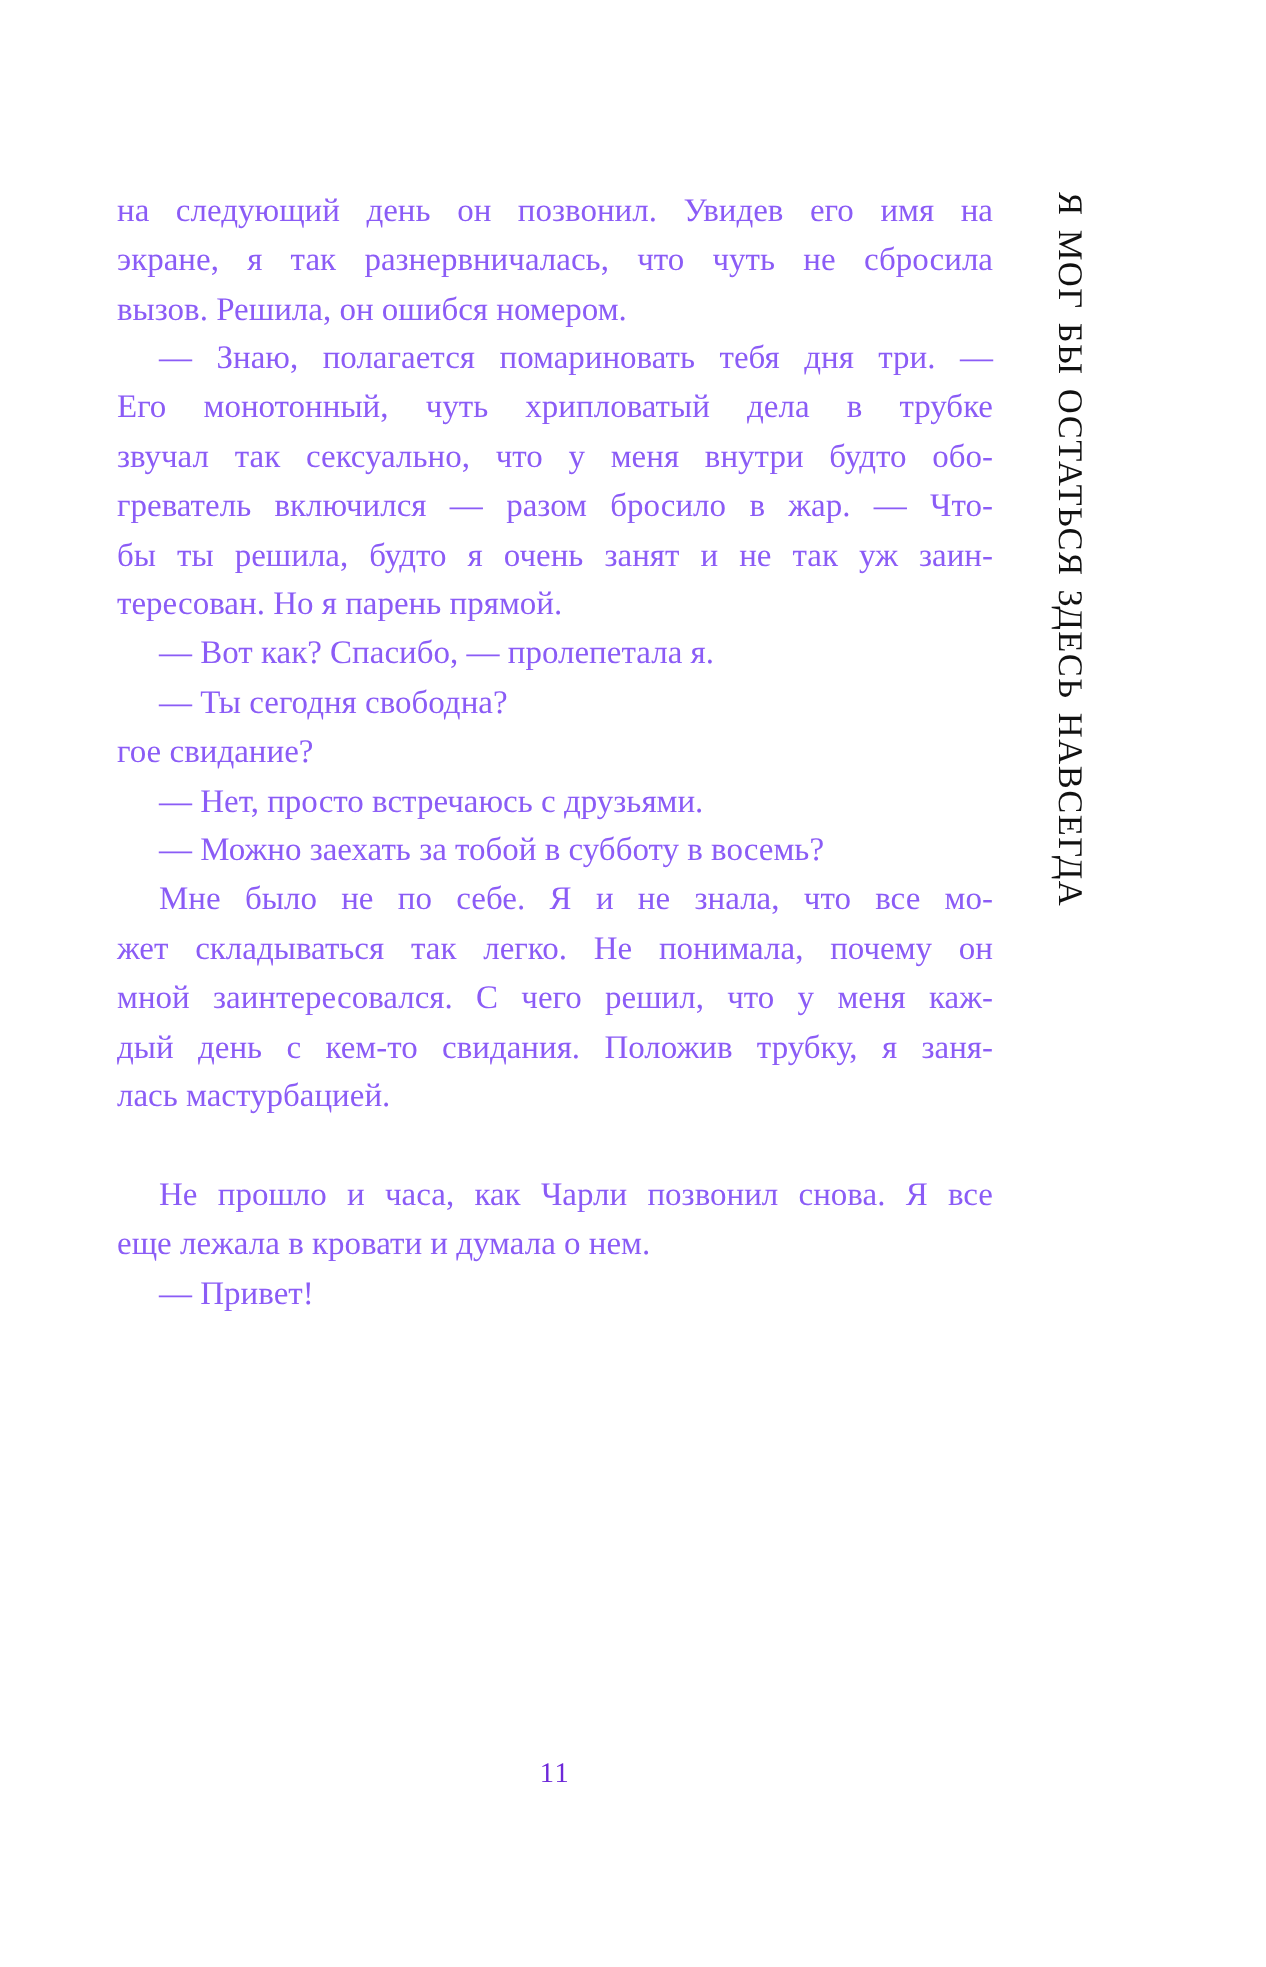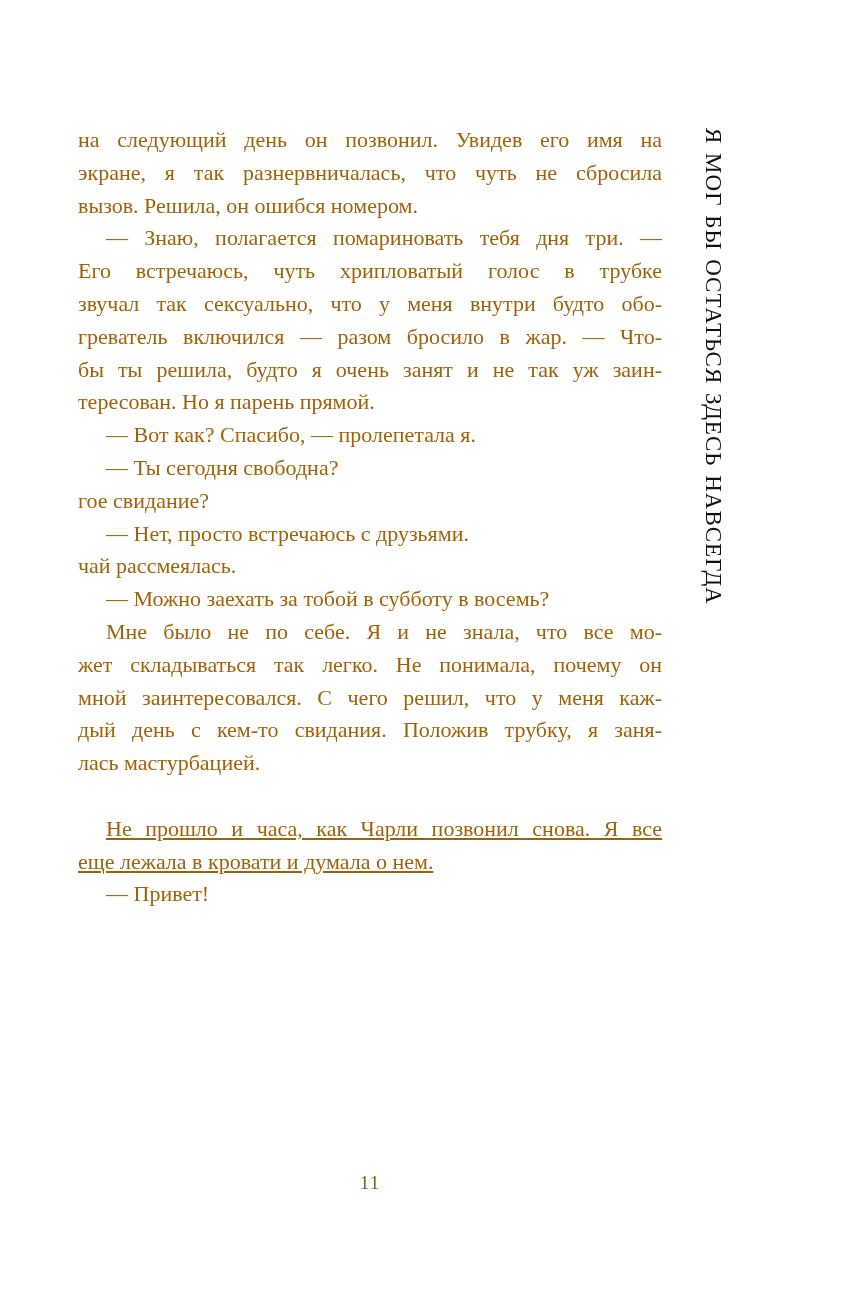--- a/index.html
+++ b/index.html
@@ -21,24 +21,24 @@
     background: #ffffff;
   }
   
   .text-column {
     position: absolute;
     left: 78px;
     top: 124px;
     width: 584px;
     font-size: 22px;
     line-height: 32.8px;
-    color: #a16207;
+    color: #8b5cf6;
   }
   .para { margin: 0; padding: 0; }
-  .para.space-before { margin-top: 32.8px; text-decoration: underline; }
+  .para.space-before { margin-top: 32.8px; }
   .line {
     height: 32.8px;
     white-space: nowrap;
   }
   .line.j {
     white-space: normal;
     text-align: justify;
     text-align-last: justify;
     -moz-text-align-last: justify;
   }
@@ -59,58 +59,57 @@
   }
   
   .page-number {
     position: absolute;
     left: 78px;
     width: 584px;
     top: 1172px;
     text-align: center;
     font-size: 19px;
     letter-spacing: 1px;
-    color: #4d7c0f;
+    color: #6d28d9;
   }
 </style>
 </head>
 <body>
 
 <div class="page">
 
   <div class="vertical-title">Я МОГ БЫ ОСТАТЬСЯ ЗДЕСЬ НАВСЕГДА</div>
 
   <div class="text-column" id="text-column">
       <div class="para">
         <div class="line j">на следующий день он позвонил. Увидев его имя на</div>
         <div class="line j">экране, я так разнервничалась, что чуть не сбросила</div>
         <div class="line l">вызов. Решила, он ошибся номером.</div>
       </div>
       <div class="para">
         <div class="line j indent">— Знаю, полагается помариновать тебя дня три. —</div>
-        <div class="line j">Его встречаюсь, чуть хрипловатый голос в трубке</div>
+        <div class="line j">Его монотонный, чуть хрипловатый дела в трубке</div>
         <div class="line j">звучал так сексуально, что у меня внутри будто обо-</div>
         <div class="line j">греватель включился — разом бросило в жар. — Что-</div>
         <div class="line j">бы ты решила, будто я очень занят и не так уж заин-</div>
         <div class="line l">тересован. Но я парень прямой.</div>
       </div>
       <div class="para">
         <div class="line l indent">— Вот как? Спасибо, — пролепетала я.</div>
       </div>
       <div class="para">
         <div class="line l indent">— Ты сегодня свободна?</div>
       </div>
       <div class="para">
         <div class="line l">гое свидание?</div>
       </div>
       <div class="para">
         <div class="line l indent">— Нет, просто встречаюсь с друзьями.</div>
       </div>
       <div class="para">
-        <div class="line l">чай рассмеялась.</div>
       </div>
       <div class="para">
         <div class="line l indent">— Можно заехать за тобой в субботу в восемь?</div>
       </div>
       <div class="para">
         <div class="line j indent">Мне было не по себе. Я и не знала, что все мо-</div>
         <div class="line j">жет складываться так легко. Не понимала, почему он</div>
         <div class="line j">мной заинтересовался. С чего решил, что у меня каж-</div>
         <div class="line j">дый день с кем-то свидания. Положив трубку, я заня-</div>
         <div class="line l">лась мастурбацией.</div>

